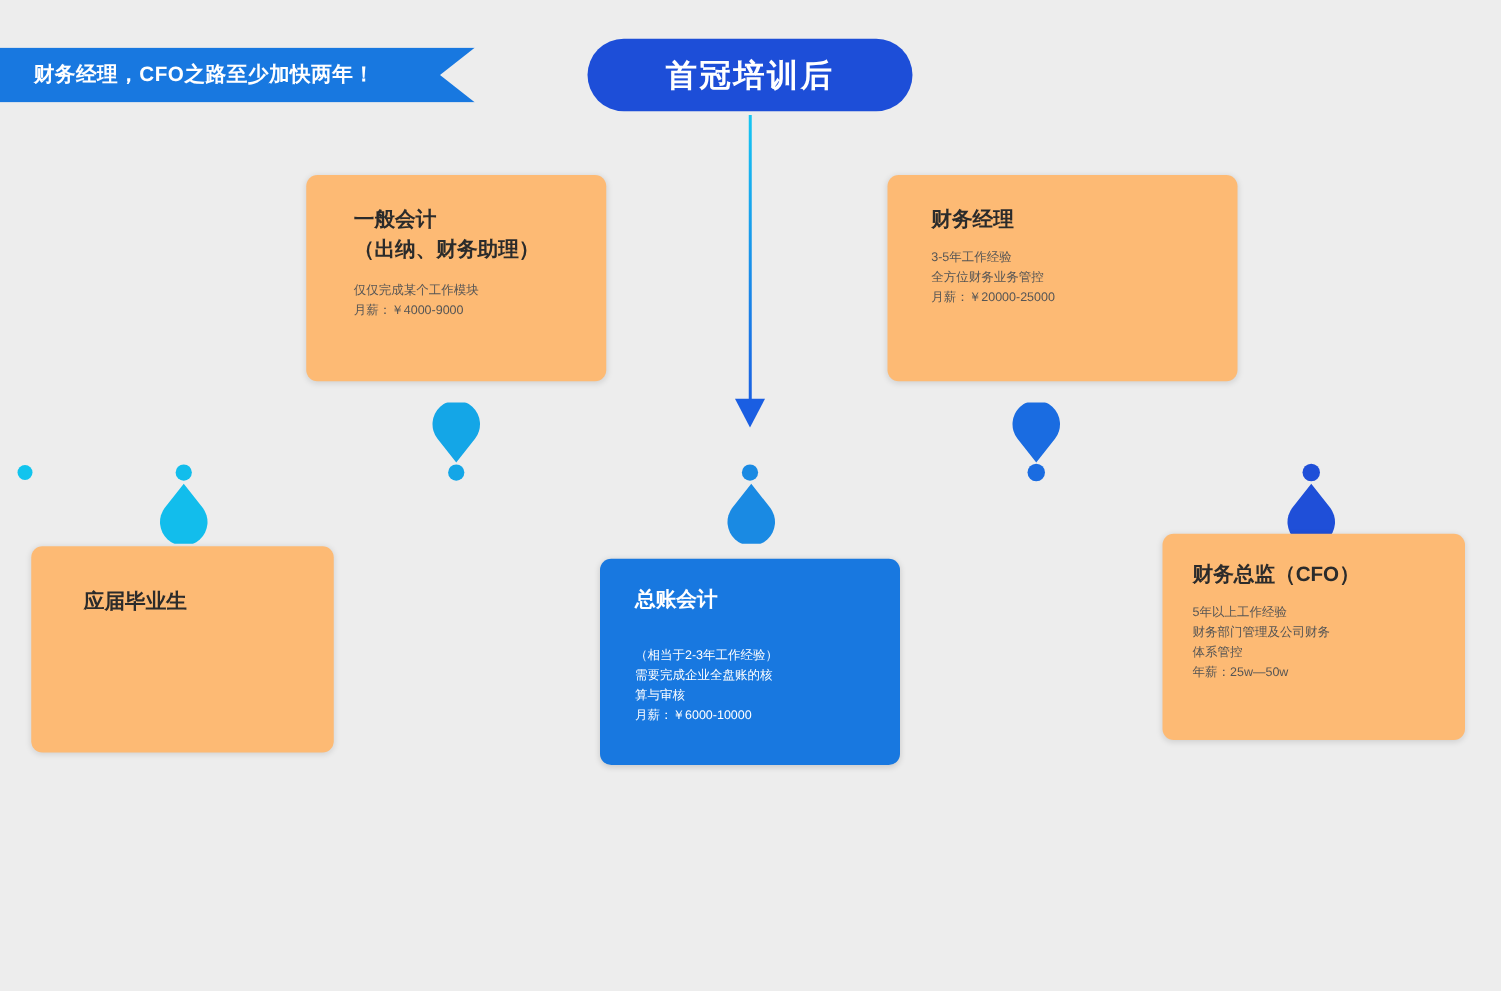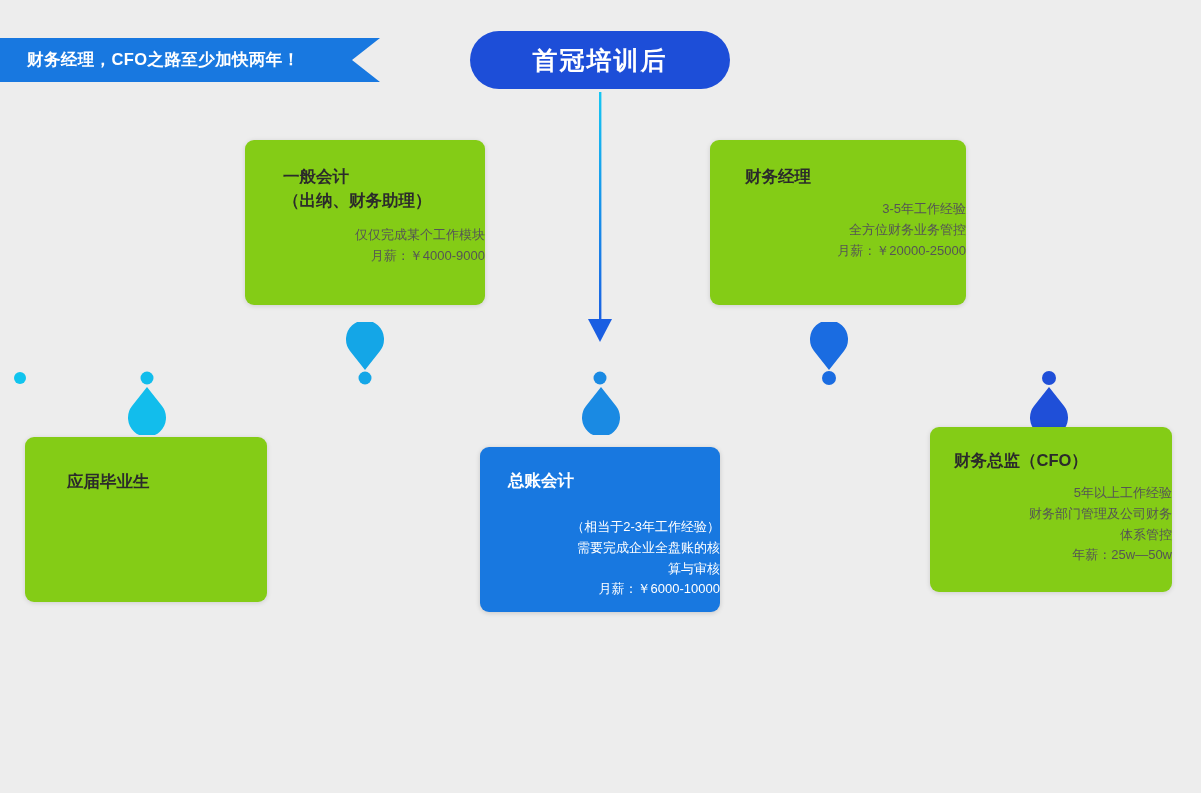--- a/index.html
+++ b/index.html
@@ -74,50 +74,49 @@
     position: absolute;
     left: 0;
     top: 360px;
     width: 1201px;
     height: 36px;
   }
 
   
   .card {
     position: absolute;
-    background: #84cc16;
+    background: #fdba74;
     border-radius: 9px;
     box-sizing: border-box;
     box-shadow: 0 1px 5px rgba(0,0,0,0.13);
   }
   .card.blue {
     background: #1878e0;
     box-shadow: 0 1px 5px rgba(0,0,0,0.16);
   }
   .card .c-title {
     font-size: 16.5px;
     font-weight: bold;
     color: #2b2b2b;
     line-height: 1.45;
     white-space: pre-line;
   }
   .card.blue .c-title { color: #ffffff; }
   .card .c-body {
-    font-size: 13px;
+    font-size: 10px;
     color: #555555;
     line-height: 1.6;
     white-space: pre-line;
     margin-top: 12px;
-    text-align: right;
   }
   .card.blue .c-body { color: #ffffff; }
 
   
   #card-general-accountant { left: 245px; top: 140px; width: 240px; height: 165px; padding: 25px 0 0 38px; }
-  #card-finance-manager    { left: 710px; top: 140px; width: 256px; height: 165px; padding: 25px 0 0 35px; }
+  #card-finance-manager    { left: 710px; top: 140px; width: 280px; height: 165px; padding: 25px 0 0 35px; }
   #card-fresh-graduate     { left: 25px;  top: 437px; width: 242px; height: 165px; padding: 33px 0 0 42px; }
   #card-general-ledger     { left: 480px; top: 447px; width: 240px; height: 165px; padding: 22px 0 11px 28px; }
   #card-cfo                { left: 930px; top: 427px; width: 242px; height: 165px; padding: 22px 0 0 24px; }
 
   #card-finance-manager .c-body { margin-top: 10px; }
   #card-general-ledger .c-body { margin-top: 24px; }
   #card-cfo .c-body { margin-top: 10px; }
 </style>
 </head>
 <body>

